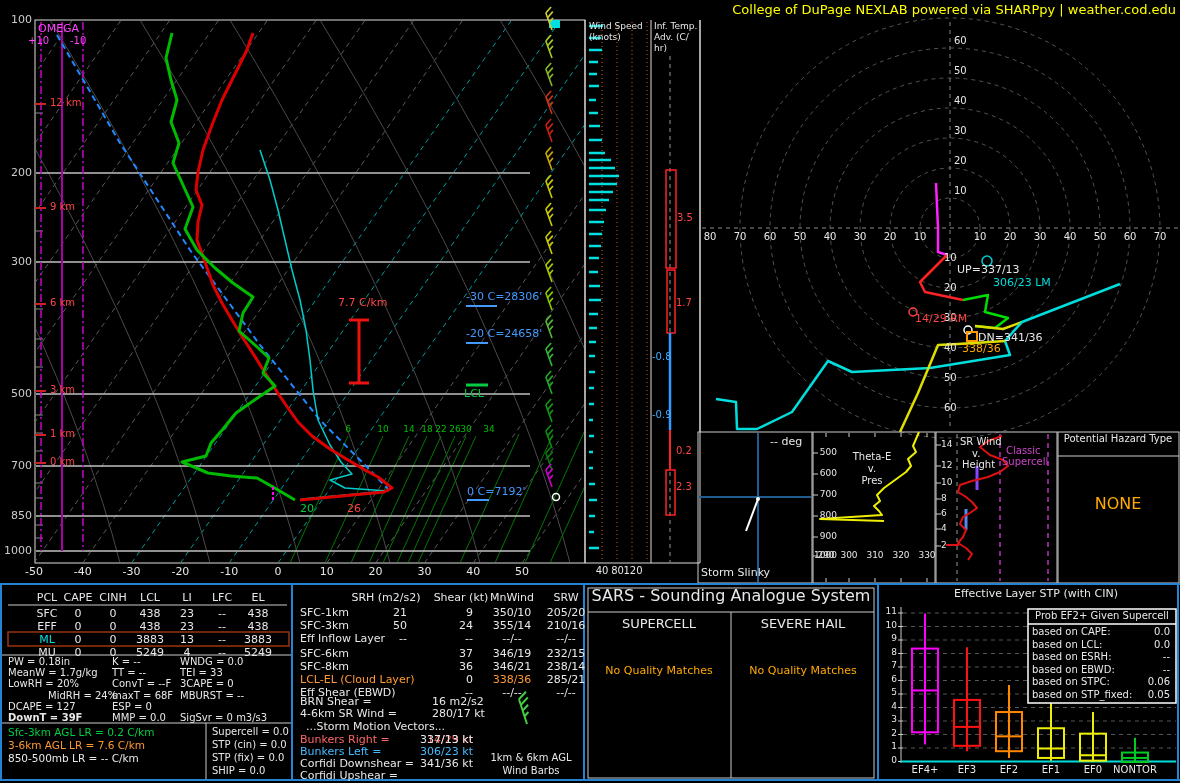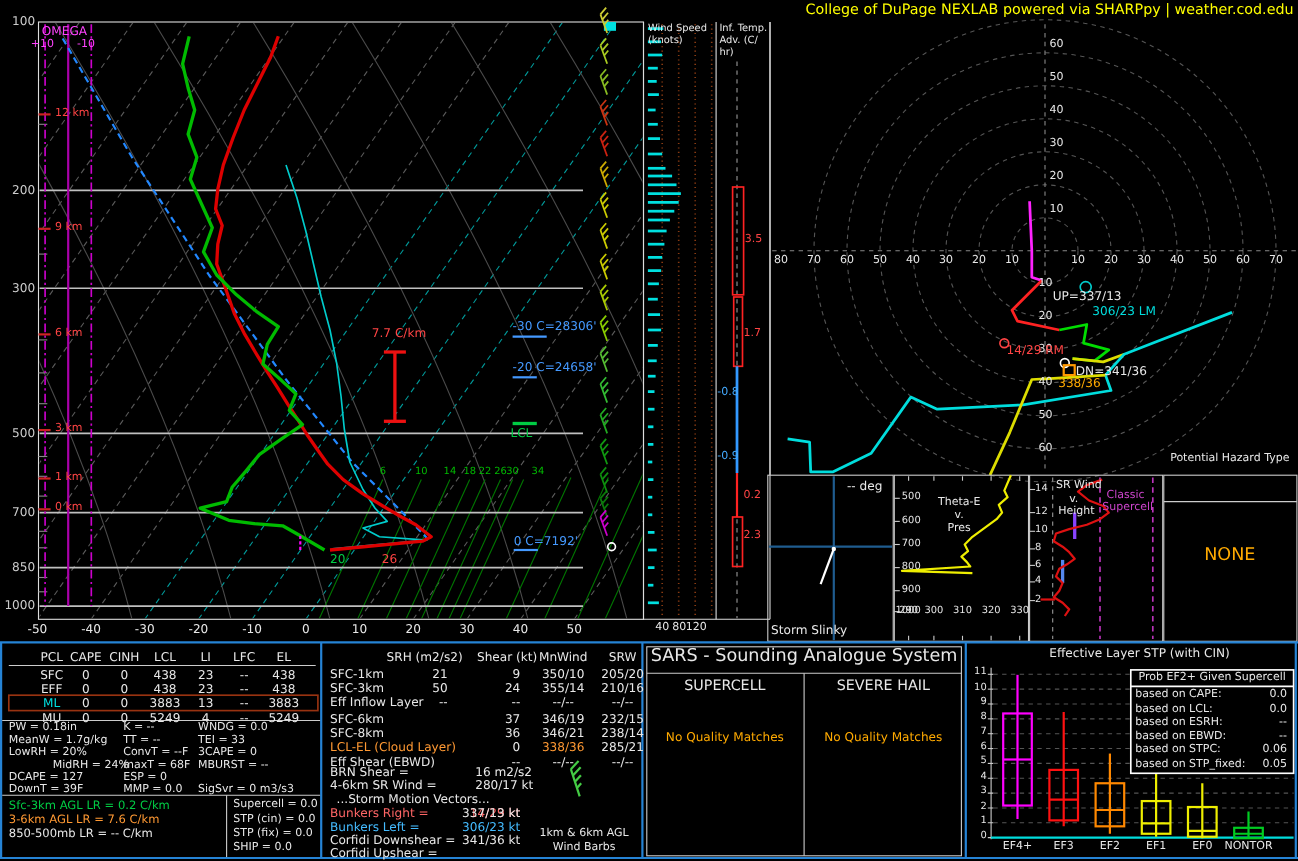--- a/index.html
+++ b/index.html
@@ -515,21 +515,21 @@
       <div class="t c" style="left: 113px; top: 647px;">0</div>
       <div class="t c" style="left: 150px; top: 647px;">5249</div>
       <div class="t c" style="left: 187px; top: 647px;">4</div>
       <div class="t c" style="left: 222px; top: 647px;">--</div>
       <div class="t c" style="left: 258px; top: 647px;">5249</div>
       <div class="t s10" style="left: 8px; top: 657px;">PW = 0.18in</div>
       <div class="t s10" style="left: 8px; top: 668.2px;">MeanW = 1.7g/kg</div>
       <div class="t s10" style="left: 8px; top: 679.4px;">LowRH = 20%</div>
       <div class="t s10" style="left: 8px; top: 690.6px; margin-left: 40px;">MidRH = 24%</div>
       <div class="t s10" style="left: 8px; top: 701.8px;">DCAPE = 127</div>
-      <div class="t s10" style="left: 8px; top: 713px;">DownT = 39F</div>
+      <div class="t s10" style="left: 8px; top: 713px; font-weight: bold;">DownT = 39F</div>
       <div class="t s10" style="left: 112px; top: 657px;">K = --</div>
       <div class="t s10" style="left: 112px; top: 668.2px;">TT = --</div>
       <div class="t s10" style="left: 112px; top: 679.4px;">ConvT = --F</div>
       <div class="t s10" style="left: 112px; top: 690.6px;">maxT = 68F</div>
       <div class="t s10" style="left: 112px; top: 701.8px;">ESP = 0</div>
       <div class="t s10" style="left: 112px; top: 713px;">MMP = 0.0</div>
       <div class="t s10" style="left: 180px; top: 657px;">WNDG = 0.0</div>
       <div class="t s10" style="left: 180px; top: 668.2px;">TEI = 33</div>
       <div class="t s10" style="left: 180px; top: 679.4px;">3CAPE = 0</div>
       <div class="t s10" style="left: 180px; top: 690.6px;">MBURST = --</div>
@@ -650,21 +650,21 @@
   <div class="t s10 c" style="left:872px;top:452px;">Theta-E</div>
   <div class="t s10 c" style="left:872px;top:464px;">v.</div>
   <div class="t s10 c" style="left:872px;top:476px;">Pres</div>
 
   <div class="t s10" style="left:960px;top:437px;">SR Wind</div>
   <div class="t s10" style="left:972px;top:449px;">v.</div>
   <div class="t s10" style="left:962px;top:460px;">Height</div>
   <div class="t s10" style="left:1006px;top:446px;color:#cc44cc;">Classic</div>
   <div class="t s10" style="left:1002px;top:457px;color:#cc44cc;">Supercell</div>
 
-  <div class="t s10 c" style="left:1118px;top:412px;">Potential Hazard Type</div>
+  <div class="t s10 c" style="left:1118px;top:434px;">Potential Hazard Type</div>
   <div class="t s16 org c" style="left:1118px;top:496px;">NONE</div>
 
   <div class="t" style="left:300px;top:696px;">BRN Shear =</div>
   <div class="t" style="left:432px;top:696px;">16 m2/s2</div>
   <div class="t" style="left:300px;top:708px;">4-6km SR Wind =</div>
   <div class="t" style="left:432px;top:708px;">280/17 kt</div>
   <div class="t" style="left:306px;top:721px;">...Storm Motion Vectors...</div>
   <div class="t s10 c" style="left:531px;top:753px;">1km &amp; 6km AGL</div>
   <div class="t s10 c" style="left:531px;top:766px;">Wind Barbs</div>
 

